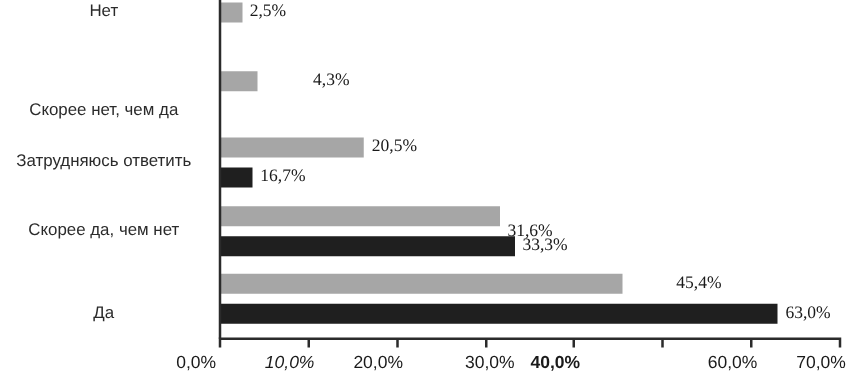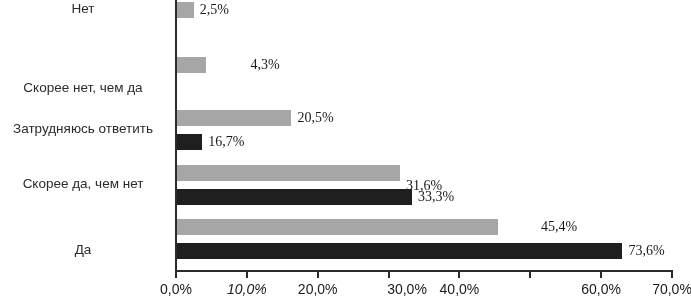--- a/index.html
+++ b/index.html
@@ -77,21 +77,21 @@
     white-space: nowrap;
     line-height: 16px;
     font-family: Liberation Serif, serif;
   }
 
   
   .xtick-label {
     position: absolute;
     top: 281px;
     width: 70px;
-    text-align: center;
+    text-align: left;
     font-size: 14px;
     color: #1a1a1a;
     white-space: nowrap;
   }
 </style>
 </head>
 <body>
 
 <div id="chart-root">
 
@@ -118,40 +118,40 @@
         <div class="bar series-0" style="top: 0px; width: 223.909px; background: rgb(166, 166, 166);"></div>
         <div class="bar-value" style="top: 13px; left: 405.909px;">31,6%</div>
         <div class="bar series-1" style="top: 24px; width: 235.954px; background: rgb(31, 31, 31);"></div>
         <div class="bar-value" style="top: 24px; left: 417.954px;">33,3%</div>
       </div>
       <div class="cat-row" style="top: 219px;">
         <div class="cat-label" style="top: 24px;">Да</div>
         <div class="bar series-0" style="top: 0px; width: 321.691px; background: rgb(166, 166, 166);"></div>
         <div class="bar-value" style="top: 0px; left: 505px; margin-left: 36px;">45,4%</div>
         <div class="bar series-1" style="top: 24px; width: 446.4px; background: rgb(31, 31, 31);"></div>
-        <div class="bar-value" style="top: 24px; left: 628.4px;">73,6%</div>
+        <div class="bar-value" style="top: 24px; left: 628.4px;">63,0%</div>
       </div>
     </div>
 
   <div class="axis-y"></div>
   <div class="axis-x"></div>
   <div id="ticks-layer">
       <div class="tick" style="left: 175px;"></div>
       <div class="tick" style="left: 245.857px;"></div>
       <div class="tick" style="left: 316.714px;"></div>
       <div class="tick" style="left: 387.571px;"></div>
       <div class="tick" style="left: 458.429px;"></div>
       <div class="tick" style="left: 529.286px;"></div>
       <div class="tick" style="left: 600.143px;"></div>
       <div class="tick" style="left: 671px;"></div>
     </div>
   <div id="xlabels-layer">
       <div class="xtick-label" style="left: 141px;">0,0%</div>
       <div class="xtick-label" style="left: 211.857px; font-style: italic;">10,0%</div>
       <div class="xtick-label" style="left: 282.714px;">20,0%</div>
       <div class="xtick-label" style="left: 372px;">30,0%</div>
-      <div class="xtick-label" style="left: 424.429px;">40,0%</div>
+      <div class="xtick-label" style="left: 424.429px; font-weight: bold;">40,0%</div>
       <div class="xtick-label" style="left: 495.286px; margin-top: 24px;">50,0%</div>
       <div class="xtick-label" style="left: 566.143px;">60,0%</div>
       <div class="xtick-label" style="left: 637px;">70,0%</div>
     </div>
 
 </div>
 
 </body></html>

